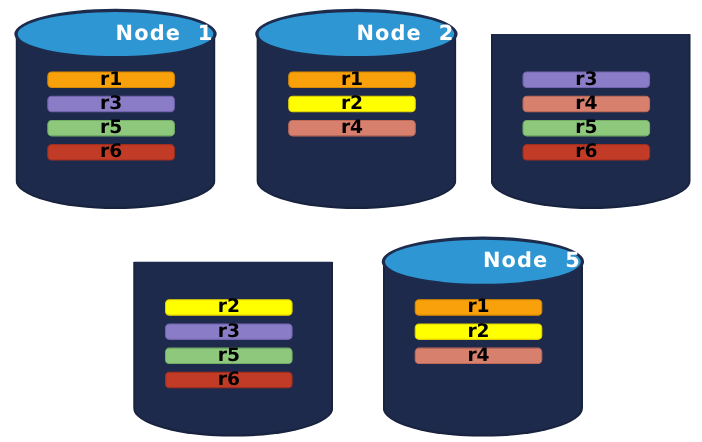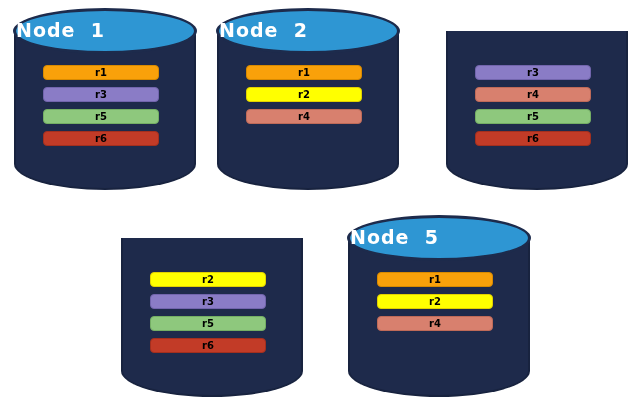--- a/index.html
+++ b/index.html
@@ -14,21 +14,21 @@
     height: 402px;
     background: #ffffff;
     overflow: hidden;
   }
   .node {
     position: absolute;
     width: 184px;
     height: 182px;
   }
   .n1 { left: 13px;  top: 8px;  }
-  .n2 { left: 216px; top: 8px;  }
+  .n2 { left: 232px; top: 8px;  }
   .n3 { left: 445px; top: 8px;  }
   .n4 { left: 120px; top: 215px; }
   .n5 { left: 347px; top: 215px; }
 
   .cyl-body {
     position: absolute;
     left: 1px;
     right: 1px;
     top: 23px;
     bottom: 0;
@@ -45,21 +45,21 @@
     right: 0;
     top: 0;
     height: 46px;
     background: #2e96d3;
     border: 3px solid #1d2b4c;
     box-sizing: border-box;
     border-radius: 50%;
     z-index: 2;
     display: flex;
     align-items: center;
-    justify-content: flex-start;
+    justify-content: flex-end;
   }
   .node-title {
     color: #ffffff;
     font-size: 19px;
     font-weight: bold;
     white-space: pre;
     letter-spacing: 1px;
     line-height: 1;
     padding-bottom: 1px;
   }
@@ -73,21 +73,21 @@
     display: flex;
     flex-direction: column;
     gap: 7px;
   }
   .bar {
     height: 15px;
     border-radius: 4px;
     border: 1px solid rgba(0,0,0,0.18);
     box-sizing: border-box;
     text-align: center;
-    font-size: 10px;
+    font-size: 17px;
     font-weight: bold;
     color: #000000;
     line-height: 13px;
   }
 </style>
 </head>
 <body>
 
 <div class="canvas">
 

